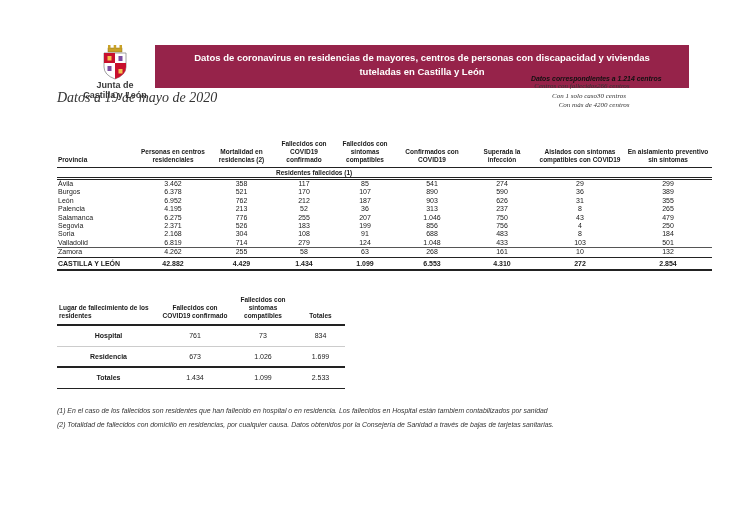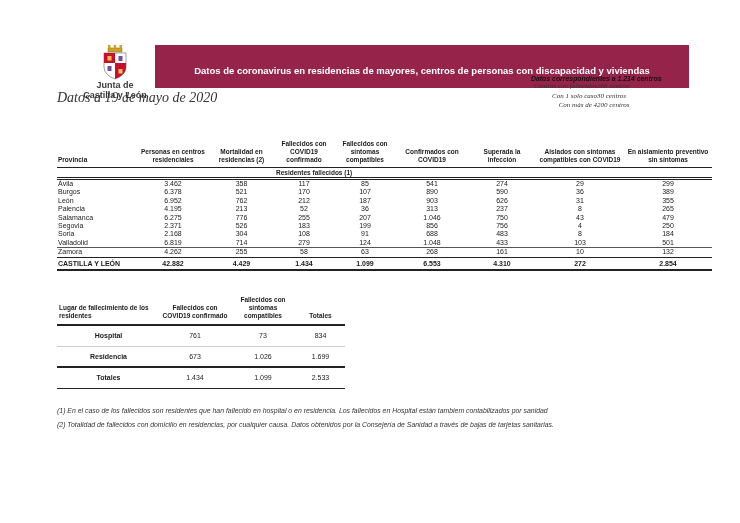--- a/index.html
+++ b/index.html
@@ -6,21 +6,21 @@
   html,body { width:740px; height:523px; }
   body { background:#fff; font-family:"Liberation Sans", sans-serif; color:#1a1a1a; position:relative; }
   .page { position:absolute; top:0; left:0; width:740px; height:523px; background:#fff; overflow:hidden; }
 
   
   .logo-block { position:absolute; left:60px; top:44px; width:110px; text-align:center; }
   .logo-shield { display:block; margin:0 auto; }
   .logo-text { font-weight:bold; font-size:9px; line-height:10px; color:#3a3a3a; letter-spacing:0; }
   .date-note { position:absolute; left:57px; top:90px; font-family:"Liberation Serif", serif; font-style:italic; font-size:14px; color:#333; white-space:nowrap; }
 
-  .banner { position:absolute; left:155px; top:45px; width:534px; height:43px; background:#96234A; color:#fff; text-align:center; padding-top:19px; }
+  .banner { position:absolute; left:155px; top:45px; width:534px; height:43px; background:#96234A; color:#fff; text-align:center; padding-top:6px; }
   .banner div { font-weight:bold; font-size:9.5px; line-height:14px; }
 
   
   .summary { position:absolute; left:531px; top:75px; width:133px; }
   .summary-header { font-weight:bold; font-style:italic; font-size:6.9px; white-space:nowrap; color:#111; }
   .summary-row { display:flex; font-family:"Liberation Serif", serif; font-style:italic; font-size:7px; line-height:9.5px; color:#333; }
   .summary-row .lbl { width:66px; text-align:right; white-space:nowrap; }
   .summary-row .val { flex:1; text-align:left; white-space:nowrap; }
 
   
@@ -77,20 +77,21 @@
     <div class="logo-text">
       <div>Junta de</div>
       <div>Castilla y León</div>
     </div>
   </div>
 
   <div class="date-note">Datos a 19  de mayo de 2020</div>
 
   <div class="banner">
     <div>Datos de coronavirus en residencias de mayores, centros de personas con discapacidad y viviendas</div>
+    <div>tuteladas en Castilla y León</div>
   </div>
 
   <div class="summary">
     <div class="summary-header">Datos correspondientes a 1.214 centros</div>
     <div class="summary-row">
       <span class="lbl">Centros con fallecidos</span>
       <span class="val">266 centros</span>
     </div>
     <div class="summary-row">
       <span class="lbl">Con 1 solo caso</span>

